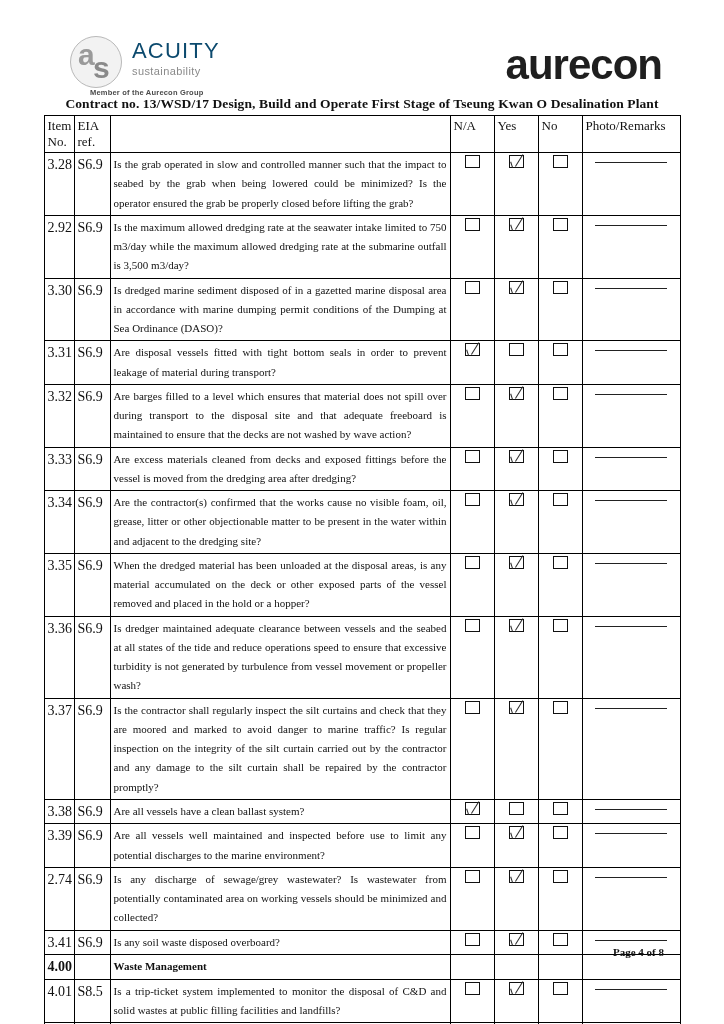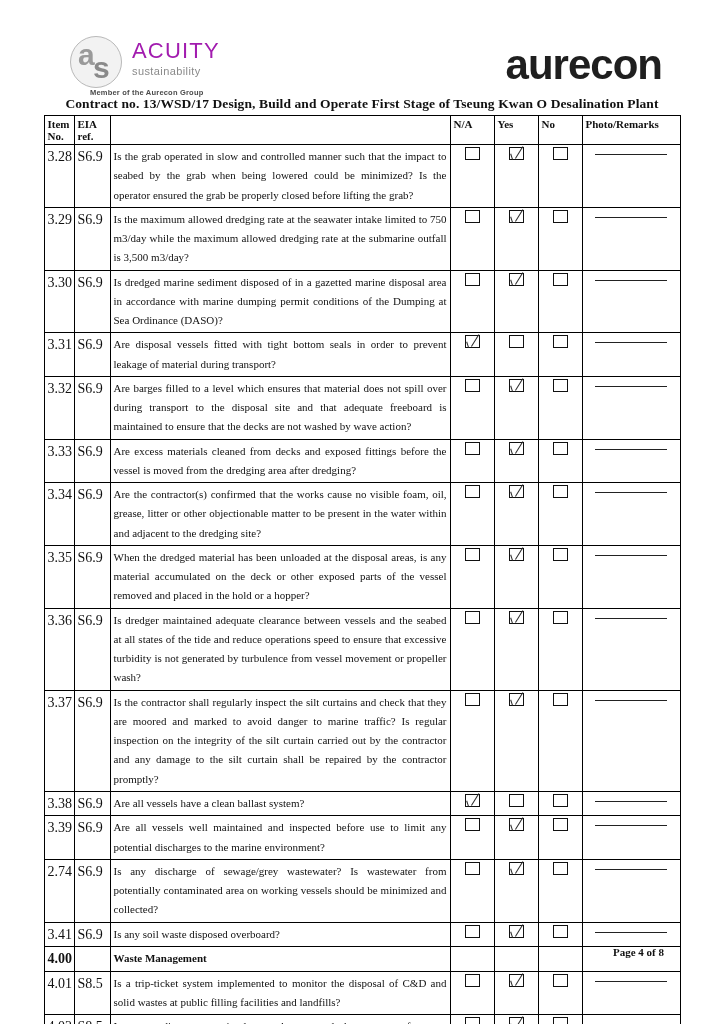--- a/index.html
+++ b/index.html
@@ -60,21 +60,21 @@
     font-size: 30px;
     font-weight: bold;
     color: #8a8a8a;
     line-height: 1;
   }
   .acuity-text { margin-left: 10px; padding-top: 4px; }
   .acuity-name {
     font-family: "Liberation Sans", sans-serif;
     font-size: 22px;
     letter-spacing: 1.2px;
-    color: #a21caf;
+    color: #0c4a6e;
     line-height: 1;
   }
   .acuity-sub {
     font-family: "Liberation Sans", sans-serif;
     font-size: 11px;
     color: #8a8a8a;
     letter-spacing: .4px;
     text-align: left;
     margin-top: 3px;
   }
@@ -126,23 +126,23 @@
   }
   .col-item { width: 30px; }
   .col-eia  { width: 36px; }
   .col-desc { width: 340px; }
   .col-na   { width: 44px; }
   .col-yes  { width: 44px; }
   .col-no   { width: 44px; }
   .col-remarks { width: 98px; }
 
   thead td {
-    font-size: 11px;
+    font-size: 13px;
     height: 28px;
-    font-weight: bold;
+    font-weight: normal;
   }
   thead .hdr-center { text-align: left; vertical-align: top; }
 
   .desc {
     text-align: justify;
     line-height: 1.75;
     font-size: 11px;
     padding: 1px 4px 2px 4px;
   }
   .item-no, .eia-ref {
@@ -262,21 +262,21 @@
           <td class="eia-ref">S6.9</td>
           <td class="desc">Is the grab operated in slow and controlled manner such that the impact to seabed by the grab when being lowered could be minimized? Is the operator ensured the grab be properly closed before lifting the grab?</td>
           <td class="cb-cell"><span class="cb"></span></td>
           <td class="cb-cell"><span class="cb checked"></span></td>
           <td class="cb-cell"><span class="cb"></span></td>
           <td class="remarks-cell">
             <span class="remark-line"></span>
           </td>
         </tr>
         <tr>
-          <td class="item-no">3.29</td>
+          <td class="item-no">2.92</td>
           <td class="eia-ref">S6.9</td>
           <td class="desc">Is the maximum allowed dredging rate at the seawater intake limited to 750 m3/day while the maximum allowed dredging rate at the submarine outfall is 3,500 m3/day?</td>
           <td class="cb-cell"><span class="cb"></span></td>
           <td class="cb-cell"><span class="cb checked"></span></td>
           <td class="cb-cell"><span class="cb"></span></td>
           <td class="remarks-cell">
             <span class="remark-line"></span>
           </td>
         </tr>
         <tr>

